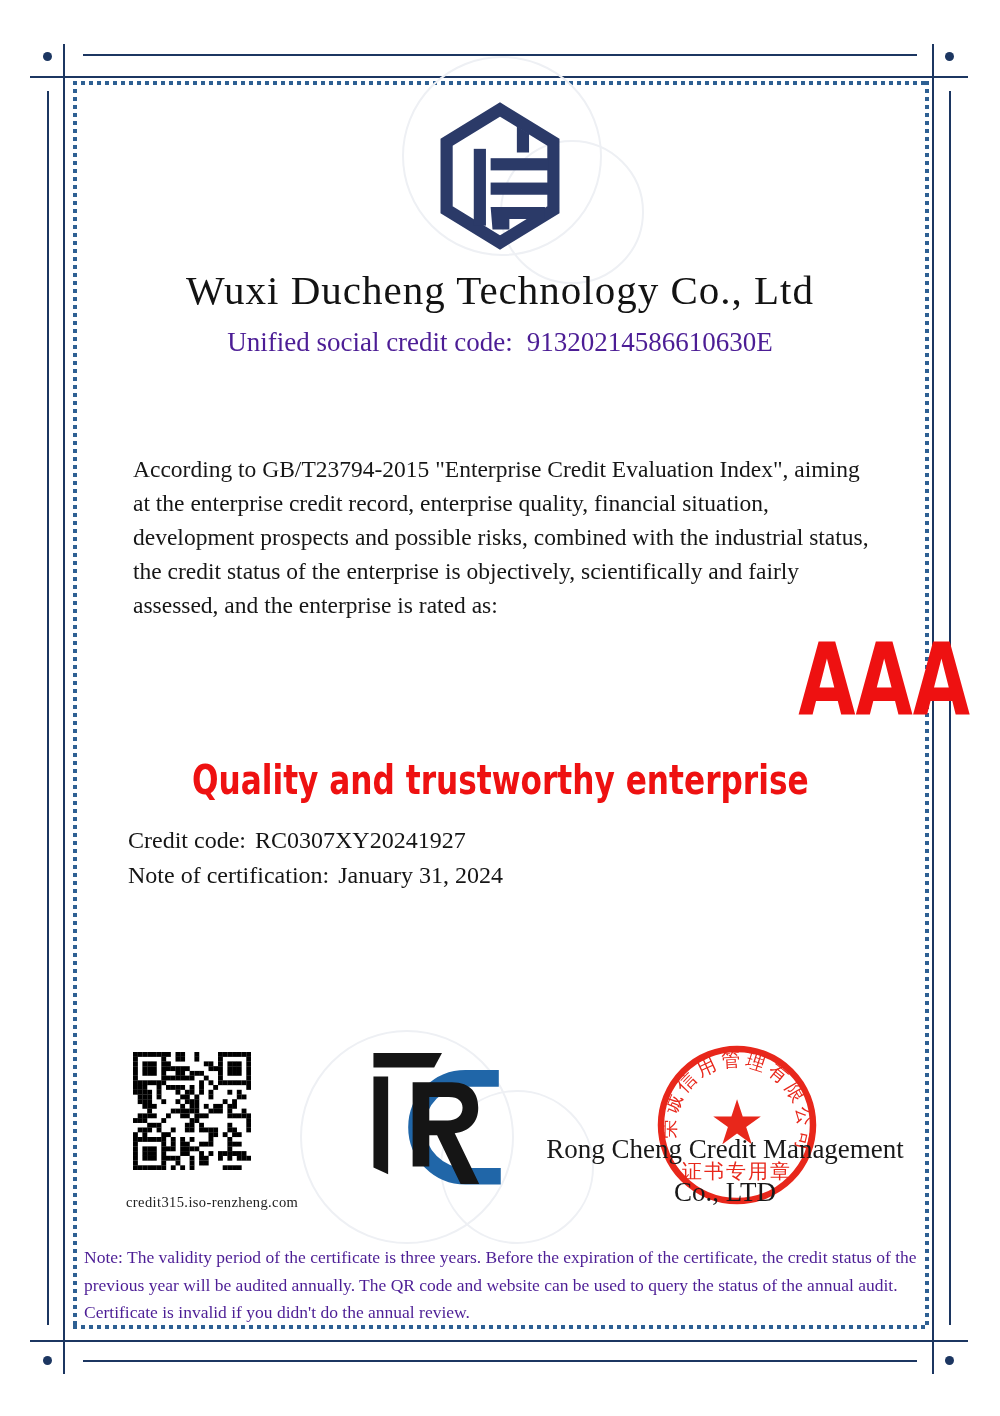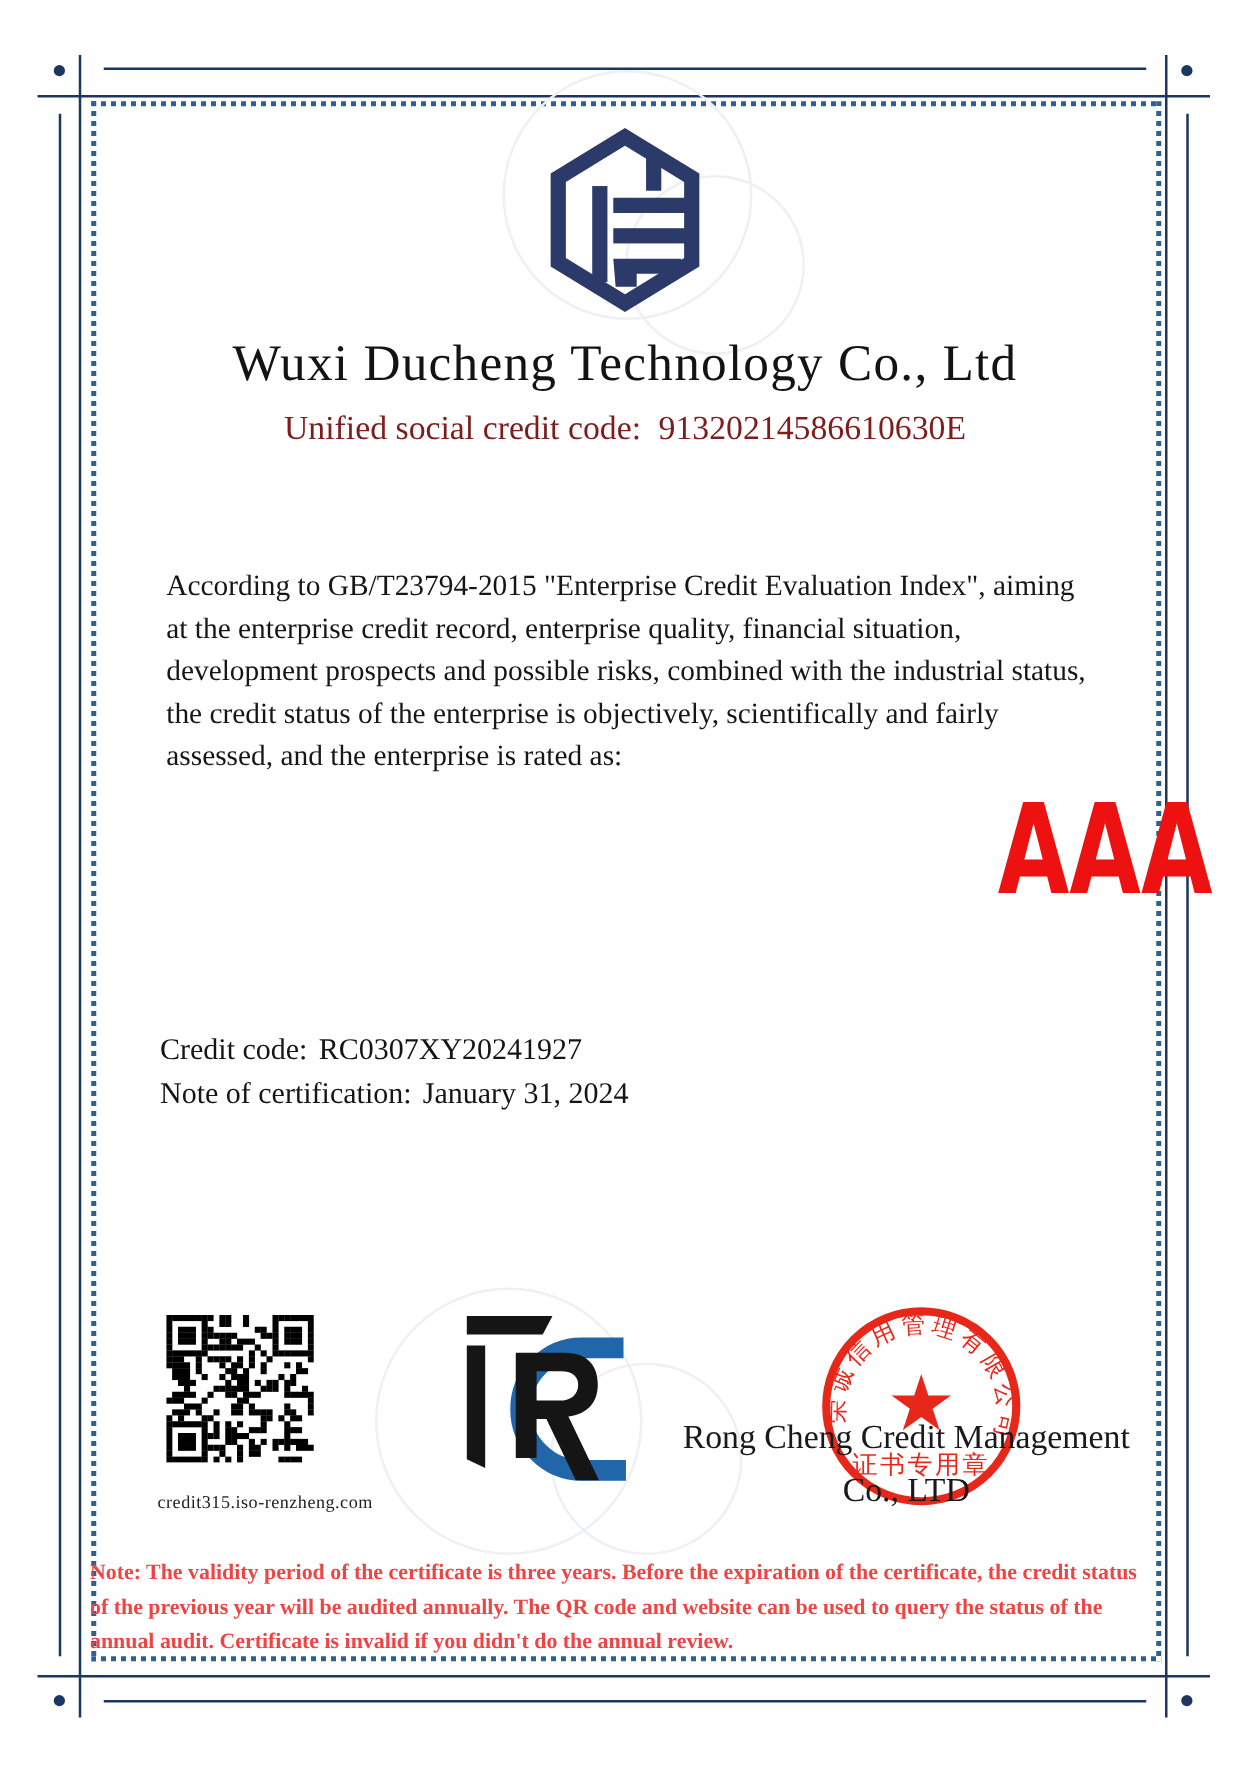--- a/index.html
+++ b/index.html
@@ -27,21 +27,21 @@
   .dot-v.left{left:73px;} .dot-v.right{left:925px;}
 
   
   .wm{position:absolute;border:2px solid #eef0f4;border-radius:50%;}
 
   
   .logo{position:absolute;left:434px;top:102px;}
   .company-name{position:absolute;left:0;top:266px;width:1000px;text-align:center;
     font-size:41px;color:#131313;letter-spacing:1px;}
   .unified{position:absolute;left:0;top:327px;width:1000px;text-align:center;
-    font-size:27px;color:#7f1d1d;}
+    font-size:27px;color:#4c1d95;}
   .unified .gap{display:inline-block;width:14px;}
 
   
   .statement{position:absolute;left:133px;top:452px;width:742px;margin:0;
     font-size:23.5px;line-height:34px;color:#161616;}
   .rating{position:absolute;left:0;top:634px;width:1000px;text-align:right;line-height:92px;}
   .rating span{display:inline-block;transform:scaleX(.74);transform-origin:center;
     font-family:"DejaVu Sans",sans-serif;font-weight:bold;font-size:100px;color:#ee1111;}
   .rating-sub{position:absolute;left:0;top:756px;width:1000px;text-align:center;line-height:48px;}
   .rating-sub span{display:inline-block;transform:scaleX(.78);transform-origin:center;
@@ -52,22 +52,22 @@
   .details .value{margin-left:9px;text-align:right;}
 
   
   .qr{position:absolute;left:133px;top:1052px;}
   .qr-caption{position:absolute;left:126px;top:1194px;width:200px;
     font-size:14.5px;letter-spacing:.4px;color:#222;}
   .rc-logo{position:absolute;left:362px;top:1047px;}
   .seal{position:absolute;left:650px;top:1038px;z-index:2;}
   .issuer{position:absolute;left:505px;top:1128px;width:440px;z-index:3;text-align:center;
     font-family:Liberation Serif, serif;font-size:27px;line-height:43px;color:#191919;}
-  .note{position:absolute;left:72px;top:1244px;width:842px;margin:0;
-    font-size:17.5px;line-height:27.5px;color:#ef4444;font-weight:bold;}
+  .note{position:absolute;left:84px;top:1244px;width:842px;margin:0;
+    font-size:17.5px;line-height:27.5px;color:#4c1d95;}
 </style>
 </head>
 <body>
 
 <div class="page">
 
   <div class="bl hx-top"></div>
   <div class="bl hx-bottom"></div>
   <div class="bl vx-left"></div>
   <div class="bl vx-right"></div>
@@ -105,20 +105,23 @@
   <div class="company-name">Wuxi Ducheng Technology Co., Ltd</div>
 
   <div class="unified">
     <span>Unified social credit code:</span><span class="gap"></span><span>91320214586610630E</span>
   </div>
 
   <p class="statement">According to GB/T23794-2015 "Enterprise Credit Evaluation Index", aiming at the enterprise credit record, enterprise quality, financial situation, development prospects and possible risks, combined with the industrial status, the credit status of the enterprise is objectively, scientifically and fairly assessed, and the enterprise is rated as:</p>
 
   <div class="rating">
     <span>AAA</span>
+  </div>
+  <div class="rating-sub">
+    <span>Quality and trustworthy enterprise</span>
   </div>
 
   <div class="details">
     <div class="row">
       <span>Credit code:</span><span class="value">RC0307XY20241927</span>
     </div>
     <div class="row">
       <span>Note of certification:</span><span class="value">January 31, 2024</span>
     </div>
   </div>

